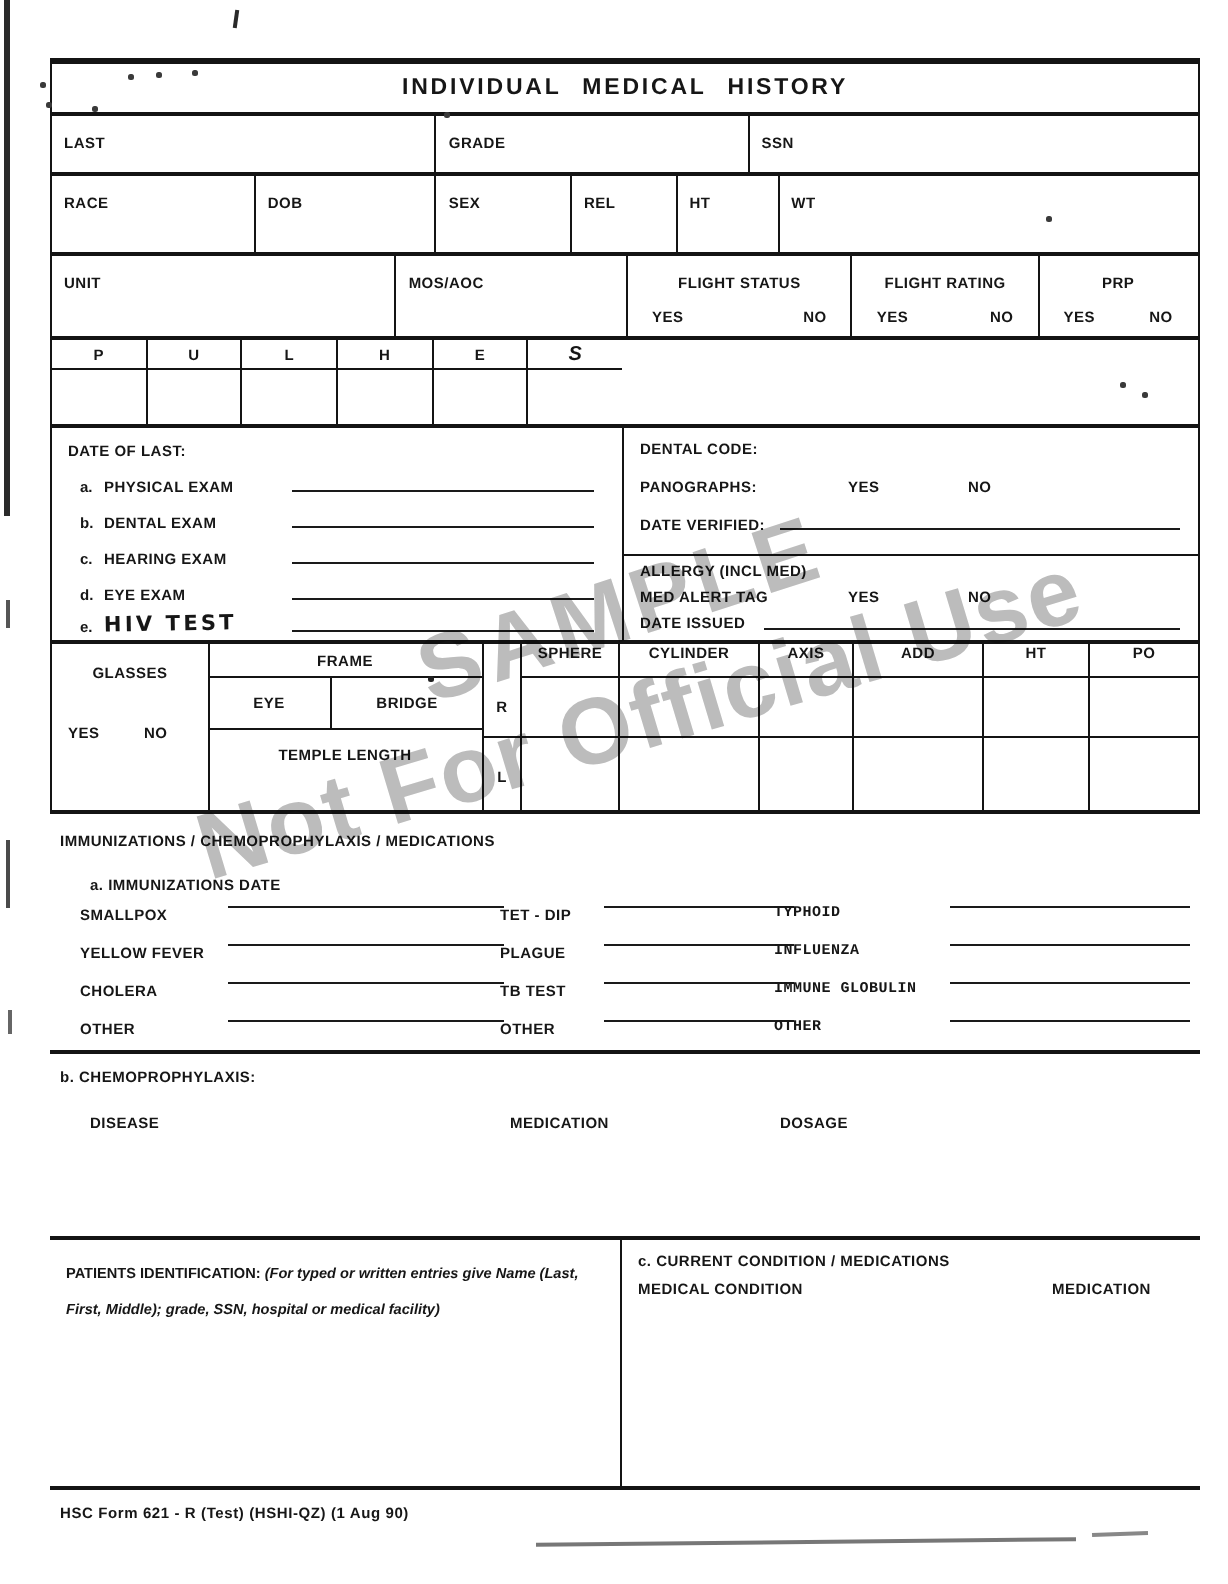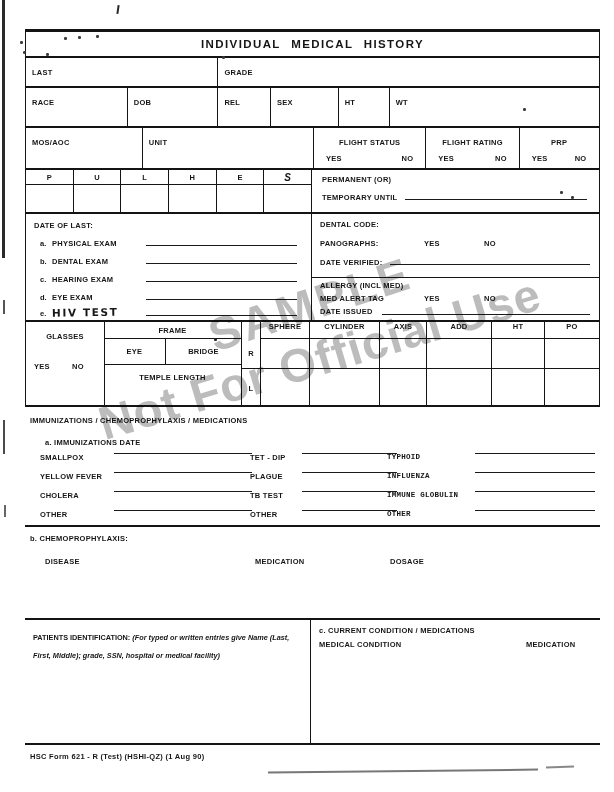--- a/index.html
+++ b/index.html
@@ -114,42 +114,44 @@
 
     <div class="t-row">
       <span class="title">INDIVIDUAL MEDICAL HISTORY</span>
     </div>
 
     <div class="row r1">
       <div class="cell" style="flex-basis:33.4%">
         <span class="lb">LAST</span></div>
       <div class="cell" style="flex-basis:27.3%">
         <span class="lb">GRADE</span></div>
+      <div class="cell" style="flex-basis:39.3%">
+        <span class="lb">SSN</span></div>
     </div>
 
     <div class="row r2">
       <div class="cell" style="flex-basis:17.6%">
         <span class="lb">RACE</span></div>
       <div class="cell" style="flex-basis:15.8%">
         <span class="lb">DOB</span></div>
+      <div class="cell" style="flex-basis:11.8%">
+        <span class="lb">SEX</span></div>
       <div class="cell" style="flex-basis:9.2%">
         <span class="lb">REL</span></div>
-      <div class="cell" style="flex-basis:11.8%">
-        <span class="lb">SEX</span></div>
       <div class="cell" style="flex-basis:8.9%">
         <span class="lb">HT</span></div>
       <div class="cell" style="flex-basis:21.4%">
         <span class="lb">WT</span></div>
     </div>
 
     <div class="row r3">
+      <div class="cell" style="flex-basis:29.9%">
+        <span class="lb">UNIT</span></div>
       <div class="cell" style="flex-basis:20.2%">
         <span class="lb">MOS/AOC</span></div>
-      <div class="cell" style="flex-basis:29.9%">
-        <span class="lb">UNIT</span></div>
       <div class="cell cctr" style="flex-basis:19.6%">
         <span class="lb">FLIGHT STATUS</span>
         <div class="yn-row">
           <span class="lb">YES</span>
           <span class="lb">NO</span>
         </div>
       </div>
       <div class="cell cctr" style="flex-basis:16.3%">
         <span class="lb">FLIGHT RATING</span>
         <div class="yn-row">
@@ -188,27 +190,20 @@
               <span class="lb">S</span>
             </div>
         </div>
         <div class="pul-b">
           <div class="pcell"></div>
           <div class="pcell"></div>
           <div class="pcell"></div>
           <div class="pcell"></div>
           <div class="pcell"></div>
           <div class="pcell"></div>
-        </div>
-      </div>
-      <div class="perm">
-        <span class="lb abs" style="left:10px; top:5px;">PERMANENT (OR)</span>
-        <div class="abs" style="left:10px; top:23px; right:8px; display:flex; align-items:flex-end;">
-          <span class="lb">TEMPORARY UNTIL</span>
-          <div class="fill-line" style="flex:1; margin:0 4px 2px 8px;"></div>
         </div>
       </div>
     </div>
 
     <div class="band5">
       <div class="dol-left">
         <span class="lb abs" style="left:8px; top:7px;">DATE OF LAST:</span>
         <div class="dol-item" style="top:25px;">
           <span class="dol-pref">a.</span>
           <span class="lb dol-lab">PHYSICAL EXAM</span>

